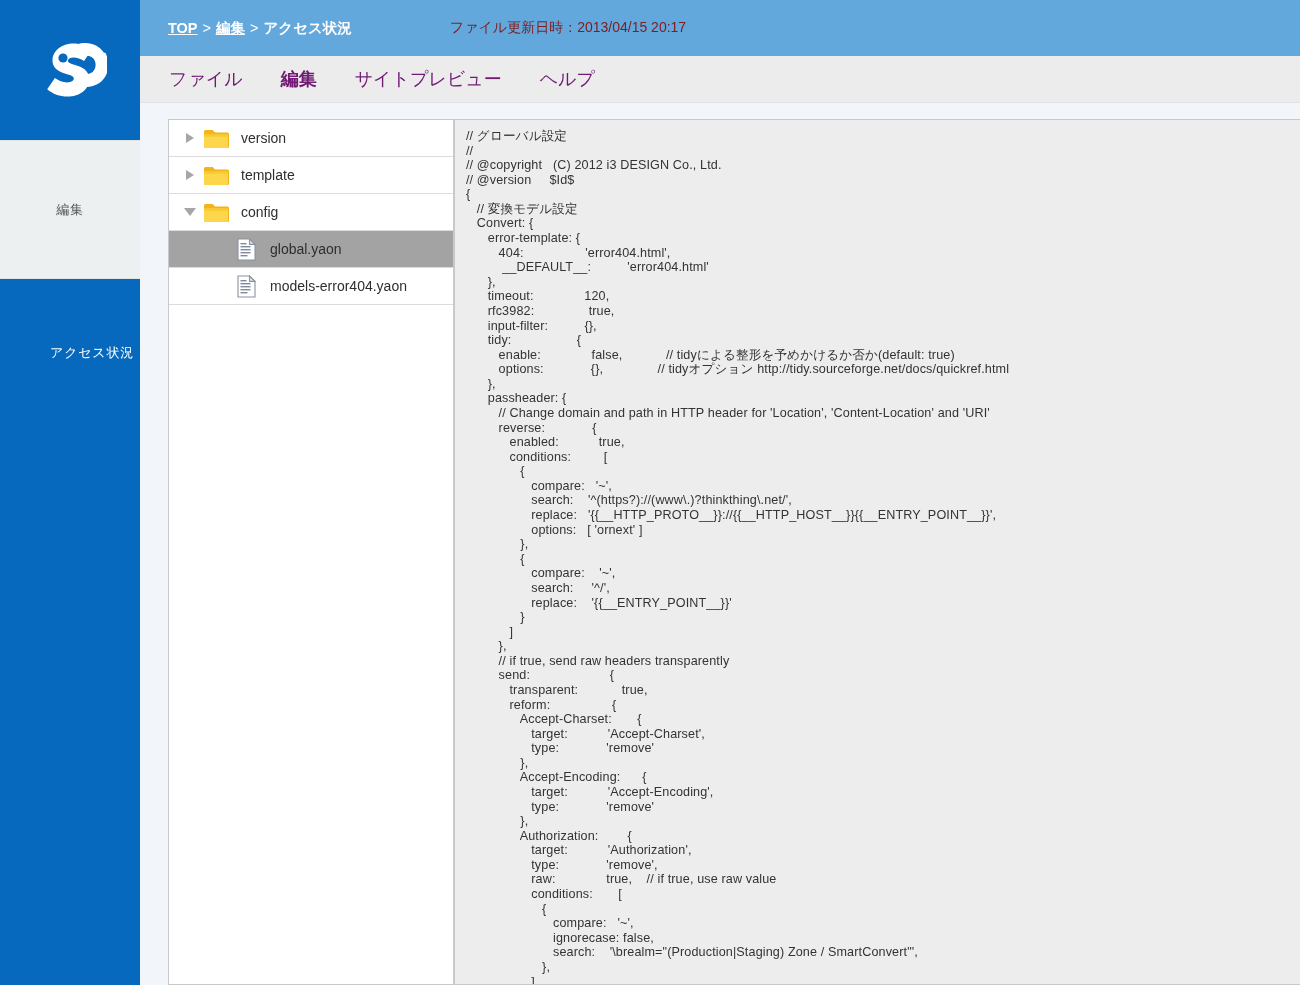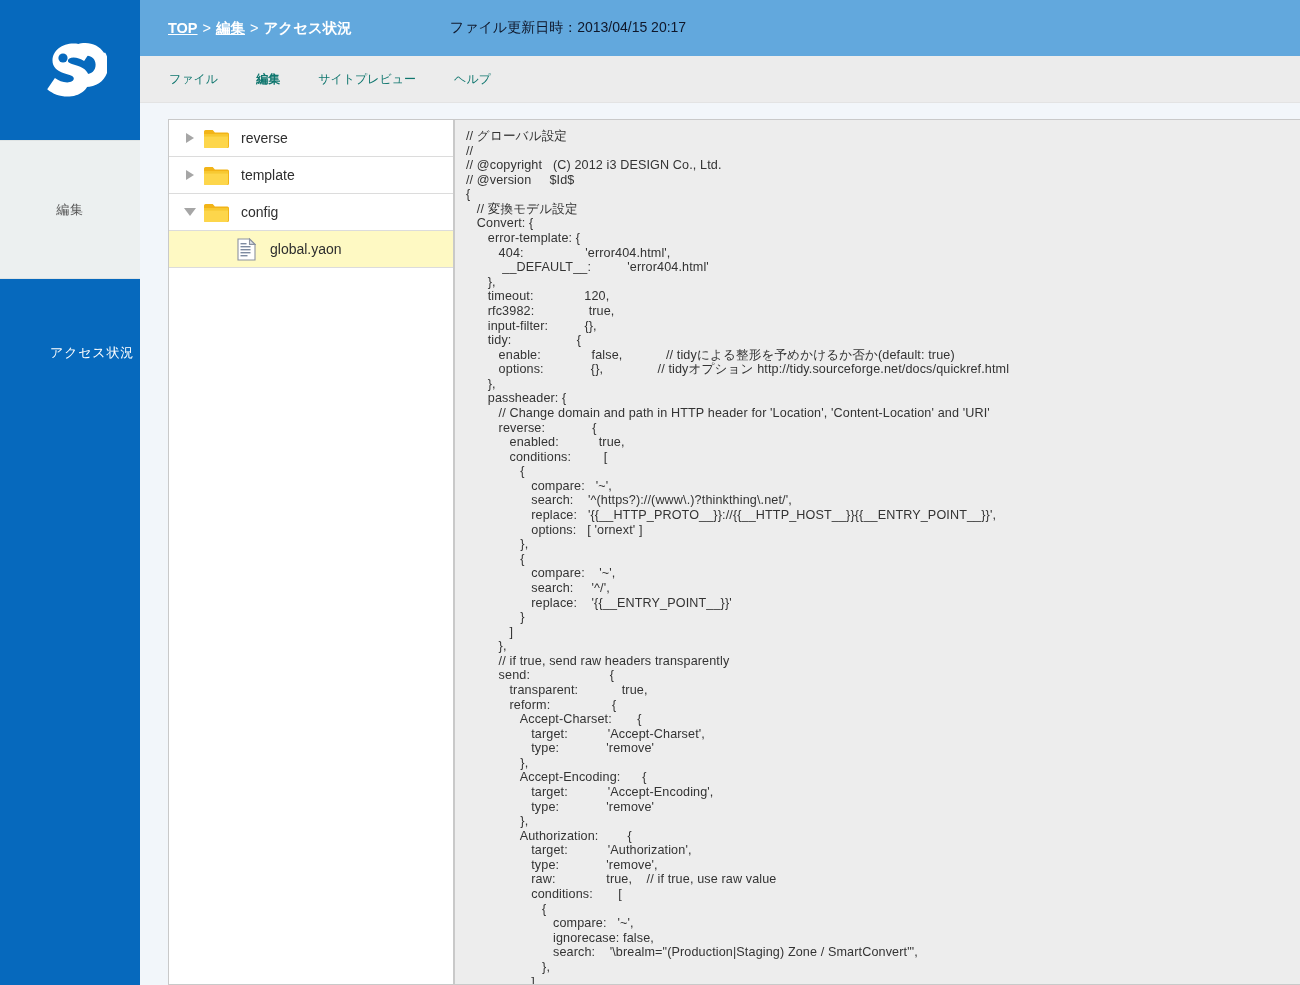--- a/index.html
+++ b/index.html
@@ -55,36 +55,36 @@
     white-space: nowrap;
     display: flex; align-items: baseline;
   }
   #breadcrumb .crumb-link {
     color: #ffffff; text-decoration: underline; cursor: pointer;
   }
   #breadcrumb .crumb-sep { margin: 0 5px; font-weight: normal; }
   #breadcrumb .crumb-current { }
   #file-updated {
     margin-left: 98px;
-    color: #0f172a;
+    color: #7f1d1d;
     font-size: 14px;
     white-space: nowrap;
   }
 
   
   #menubar {
     position: absolute; left: 140px; top: 56px;
     width: 1160px; height: 47px;
     background: #ececec;
     display: flex; align-items: center;
     border-bottom: 1px solid #e3e3e3;
   }
   #menubar .menu-item {
-    font-size: 12px;
-    color: #0f766e;
+    font-size: 18px;
+    color: #701a75;
     padding: 0 0;
     margin-right: 38px;
     white-space: nowrap;
     cursor: pointer;
   }
   #menubar .menu-item:first-child { margin-left: 29px; }
   #menubar .menu-item.bold { font-weight: bold; }
 
   
   #workarea {
@@ -104,21 +104,21 @@
   .tree-row {
     position: relative;
     height: 37px;
     display: flex; align-items: center;
     border-bottom: 1px solid #dcdcdc;
     background: #ffffff;
     cursor: pointer;
     font-size: 14px;
     color: #2e2e2e;
   }
-  .tree-row.selected { background: #fef9c3; }
+  .tree-row.selected { background: #a3a3a3; }
   .tree-row .twisty {
     width: 22px; display: flex; align-items: center; justify-content: center;
     margin-left: 10px;
   }
   .tri {
     width: 0; height: 0;
     border-top: 5.5px solid transparent;
     border-bottom: 5.5px solid transparent;
     border-left: 8px solid #a6a6a6;
   }
@@ -205,21 +205,21 @@
         <span class="twisty">
             <span class="tri"></span>
           </span>
         <span class="icon-wrap">
           <svg width="26" height="21" viewBox="0 0 26 21" aria-hidden="true">
             <path d="M1 3.5a1.6 1.6 0 0 1 1.6-1.6h7.1l2.2 2.5h12.5a1.6 1.6 0 0 1 1.6 1.6v12.4a1.6 1.6 0 0 1-1.6 1.6H2.6A1.6 1.6 0 0 1 1 18.4z" fill="#f2b417"></path>
             <path d="M1 6.6h24v11.8a1.6 1.6 0 0 1-1.6 1.6H2.6A1.6 1.6 0 0 1 1 18.4z" fill="#fdd64b"></path>
             <path d="M1 6.6h24v2H1z" fill="#f7c932"></path>
           </svg>
         </span>
-        <span class="label">reverse</span>
+        <span class="label">version</span>
       </div>
 
       <div class="tree-row folder">
         <span class="twisty">
             <span class="tri"></span>
           </span>
         <span class="icon-wrap">
           <svg width="26" height="21" viewBox="0 0 26 21" aria-hidden="true">
             <path d="M1 3.5a1.6 1.6 0 0 1 1.6-1.6h7.1l2.2 2.5h12.5a1.6 1.6 0 0 1 1.6 1.6v12.4a1.6 1.6 0 0 1-1.6 1.6H2.6A1.6 1.6 0 0 1 1 18.4z" fill="#f2b417"></path>
             <path d="M1 6.6h24v11.8a1.6 1.6 0 0 1-1.6 1.6H2.6A1.6 1.6 0 0 1 1 18.4z" fill="#fdd64b"></path>
@@ -254,20 +254,37 @@
               <rect x="3.5" y="8" width="10" height="1.4"></rect>
               <rect x="3.5" y="11" width="10" height="1.4"></rect>
               <rect x="3.5" y="14" width="10" height="1.4"></rect>
               <rect x="3.5" y="17" width="7" height="1.4"></rect>
             </g>
           </svg>
         </span>
         <span class="label">global.yaon</span>
       </div>
 
+      <div class="tree-row file">
+        <span class="indent"></span>
+        <span class="icon-wrap">
+          <svg width="19" height="23" viewBox="0 0 19 23" aria-hidden="true">
+            <path d="M1 1h11.5L18 6.4V22H1z" fill="#ffffff" stroke="#8c93a0" stroke-width="1.1"></path>
+            <path d="M12.5 1L18 6.4h-5.5z" fill="#dfe3ea" stroke="#8c93a0" stroke-width="1.1"></path>
+            <g fill="#7d8aa0">
+              <rect x="3.5" y="5" width="6" height="1.4"></rect>
+              <rect x="3.5" y="8" width="10" height="1.4"></rect>
+              <rect x="3.5" y="11" width="10" height="1.4"></rect>
+              <rect x="3.5" y="14" width="10" height="1.4"></rect>
+              <rect x="3.5" y="17" width="7" height="1.4"></rect>
+            </g>
+          </svg>
+        </span>
+        <span class="label">models-error404.yaon</span>
+      </div>
 
 
     </div>
 
     <div id="code-panel">
       <pre id="code-text">// グローバル設定
 //
 // @copyright   (C) 2012 i3 DESIGN Co., Ltd.
 // @version     $Id$
 {

